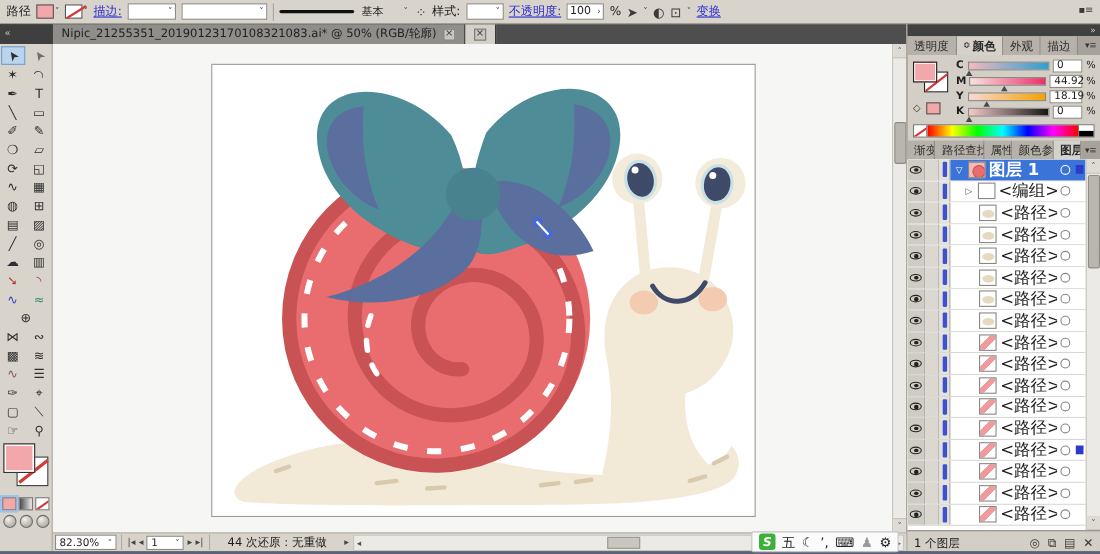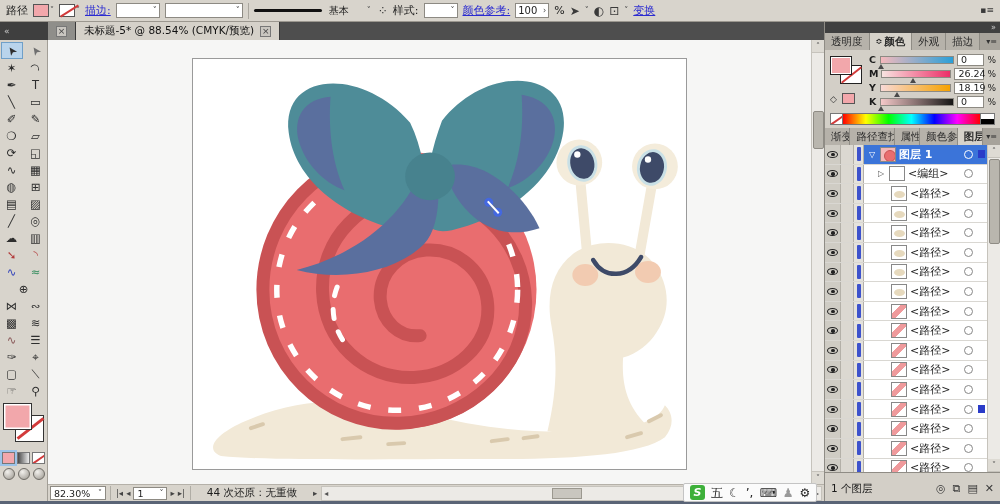--- a/index.html
+++ b/index.html
@@ -104,28 +104,28 @@
   .lmain{flex:1;height:100%;display:flex;align-items:center;gap:3px;padding-left:3px;overflow:hidden;}
   .lrow.selrow .lmain{background:#3b74d9;color:#fff;font-weight:bold;}
   .tri{width:10px;font-size:8px;color:#555;text-align:center;}
   .lrow.selrow .tri{color:#fff;}
   .thumb{width:16px;height:15px;border:1px solid #888;background:#fff;position:relative;overflow:hidden;flex:none;}
   .thumb.layer{background:#f4b9b9;}
   .thumb.layer::after{content:"";position:absolute;left:3px;top:2px;width:10px;height:10px;border-radius:50%;background:#e96d6f;border:1px solid #c95254;}
   .thumb.beige{background:#fff;}
   .thumb.beige::after{content:"";position:absolute;left:2px;top:4px;width:11px;height:7px;border-radius:50%;background:#e6d9bd;}
   .thumb.stripe{background:linear-gradient(135deg,#fff 32%,#ef9a9c 32%,#ef9a9c 62%,#fff 62%);}
-  .lname{font-size:11px;white-space:nowrap;overflow:hidden;}
+  .lname{font-size:15px;white-space:nowrap;overflow:hidden;}
   .tgt{width:9px;height:9px;border:1.2px solid #888;border-radius:50%;margin-left:auto;flex:none;}
   .lrow.selrow .tgt{border-color:#fff;}
   .chip{width:7px;height:8px;background:#2a3bc8;margin:0 2px 0 2px;flex:none;}
   .chip.none{background:transparent;}
   .lscroll{width:13px;background:#eceae6;border-left:1px solid #c6c3bc;display:flex;flex-direction:column;align-items:center;}
   .lthumb{width:11px;height:85px;background:#b9b6ae;border:1px solid #8f8c85;border-radius:2px;margin-top:1px;}
-  .lfooter{height:32px;background:#d3cfc7;border-top:1px solid #8f8c85;display:flex;align-items:center;padding:0 6px;gap:8px;}
+  .lfooter{height:22px;background:#d3cfc7;border-top:1px solid #8f8c85;display:flex;align-items:center;padding:0 6px;gap:8px;}
   .lfooter .cnt{font-size:10.5px;}
   .lf-icons{margin-left:auto;display:flex;gap:7px;font-size:11px;color:#3a3a3a;}
 
   
   .statusbar{position:absolute;left:48px;top:484px;width:776px;height:17px;background:#d8d4cc;display:flex;align-items:center;gap:4px;padding:0 2px;border-top:1px solid #b5b1a9;}
   .zoombox{width:56px;height:14px;background:#fff;border:1px solid #8d8a83;font-size:9.5px;display:flex;align-items:center;justify-content:space-between;padding:0 3px;}
   .navgrp{display:flex;align-items:center;gap:3px;border-left:1px solid #b0ada5;border-right:1px solid #b0ada5;padding:0 5px;height:14px;}
   .navbtn{font-size:8.5px;color:#444;}
   .abox{width:34px;height:13px;background:#fff;border:1px solid #8d8a83;font-size:9.5px;display:flex;align-items:center;justify-content:space-between;padding:0 3px;}
   .undo{font-size:10.5px;white-space:nowrap;padding:0 12px;}
@@ -172,44 +172,44 @@
     <span class="combo" style="width:46px;border:none;background:transparent">
       <span class="val">基本</span>
       <span class="dd">˅</span>
     </span>
     <span class="cb-icon">⁘</span>
     <span class="cb-label">样式:</span>
     <span class="combo" style="width:34px">
       <span class="val"></span>
       <span class="dd">˅</span>
     </span>
-    <span class="link">颜色参考:</span>
+    <span class="link">不透明度:</span>
     <span class="combo" style="width:34px">
       <span class="val">100</span>
       <span class="dd">›</span>
     </span>
     <span class="cb-label">%</span>
     <span class="cb-icon">➤</span>
     <span class="dd">˅</span>
     <span class="cb-icon">◐</span>
     <span class="cb-icon">⊡</span>
     <span class="dd">˅</span>
     <span class="link">变换</span>
     <span class="spacer"></span>
     <span class="cb-icon" style="font-size:9px">▪≡</span>
   </div>
 
   <div class="tabbar">
     <div class="tools-head">«</div>
     <div id="docTabs" style="display:flex;align-items:stretch;flex:1;overflow:hidden;">
         <div class="doc-tab inactive">
+          <span class="lbl">Nipic_21255351_20190123170108321083.ai* @ 50% (RGB/轮廓)</span>
           <span class="tab-close">×</span>
         </div>
         <div class="doc-tab active">
-          <span class="lbl">未标题-5* @ 88.54% (CMYK/预览)</span>
           <span class="tab-close">×</span>
         </div>
       </div>
   </div>
 
   <div class="toolbar">
     <div class="tool-grid" id="toolGrid">
         <div class="tool sel">
           <span style="display: inline-block; transform: rotate(-125deg);">➤</span>
         </div>
@@ -443,21 +443,21 @@
               <span class="handle" style="left: calc(0% - 3px);"></span>
             </span>
             <span class="sval">0</span>
             <span class="sunit">%</span>
           </div>
           <div class="srow">
             <span class="ch">M</span>
             <span class="track m">
               <span class="handle" style="left: calc(45% - 3px);"></span>
             </span>
-            <span class="sval">26.24</span>
+            <span class="sval">44.92</span>
             <span class="sunit">%</span>
           </div>
           <div class="srow">
             <span class="ch">Y</span>
             <span class="track y">
               <span class="handle" style="left: calc(23% - 3px);"></span>
             </span>
             <span class="sval">18.19</span>
             <span class="sunit">%</span>
           </div>

